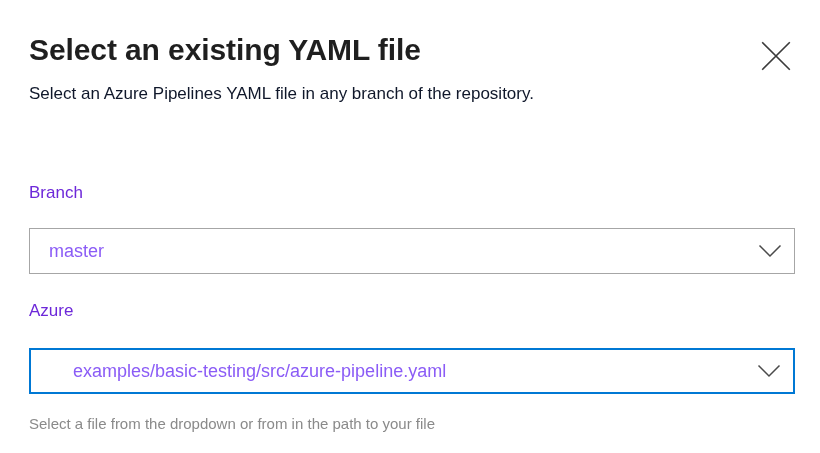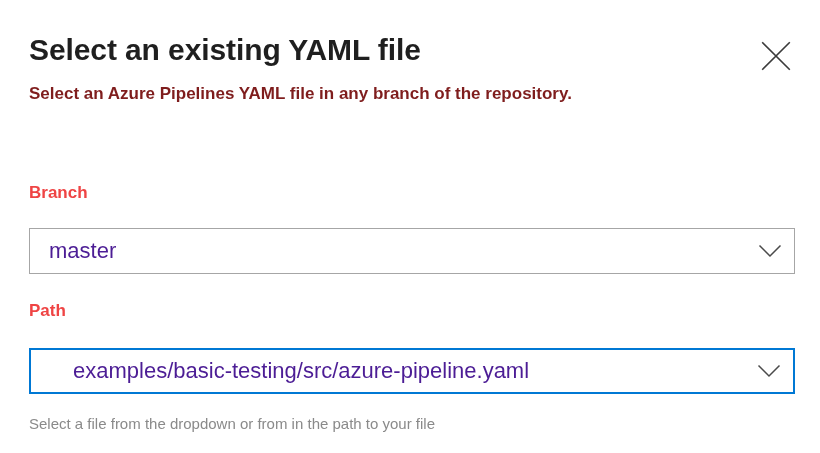--- a/index.html
+++ b/index.html
@@ -34,23 +34,23 @@
     letter-spacing: -0.1px;
     white-space: nowrap;
   }
 
   .dialog-subtitle {
     position: absolute;
     left: 29px;
     top: 78px;
     width: 610px;
     font-size: 17px;
-    font-weight: 700;
+    font-weight: 400;
     line-height: 31px;
-    color: #7f1d1d;
+    color: #0f172a;
   }
 
   .close-button {
     position: absolute;
     left: 752px;
     top: 32px;
     width: 48px;
     height: 48px;
     display: flex;
     align-items: center;
@@ -60,23 +60,23 @@
     border: 0;
     padding: 0;
   }
   .close-button svg { display: block; }
 
   
   .field-label {
     position: absolute;
     left: 29px;
     font-size: 17px;
-    font-weight: 700;
+    font-weight: 400;
     line-height: 22px;
-    color: #ef4444;
+    color: #6d28d9;
   }
   .label-branch { top: 182px; }
   .label-path   { top: 300px; }
 
   .combo {
     position: absolute;
     left: 29px;
     width: 766px;
     height: 46px;
     box-sizing: border-box;
@@ -90,23 +90,23 @@
   }
   .combo-path {
     top: 348px;
     border: 2px solid #0078d4;
     padding-left: 24px;
   }
 
   .combo-value {
     flex: 1 1 auto;
     padding-left: 19px;
-    font-size: 22px;
+    font-size: 18px;
     line-height: 24px;
-    color: #4c1d95;
+    color: #8b5cf6;
     white-space: nowrap;
     overflow: hidden;
     text-overflow: ellipsis;
   }
   .combo-path .combo-value { padding-left: 18px; }
 
   .combo-chevron {
     flex: 0 0 auto;
     width: 48px;
     height: 100%;
@@ -147,21 +147,21 @@
 
   <div class="combo combo-branch">
     <div class="combo-value">master</div>
     <div class="combo-chevron">
       <svg width="24" height="14" viewBox="0 0 24 14" aria-hidden="true">
         <path d="M1.5 1.5 L12 12 L22.5 1.5" stroke="#4a4a4a" stroke-width="1.5" fill="none"></path>
       </svg>
     </div>
   </div>
 
-  <div class="field-label label-path">Path</div>
+  <div class="field-label label-path">Azure</div>
 
   <div class="combo combo-path">
     <div class="combo-value">examples/basic-testing/src/azure-pipeline.yaml</div>
     <div class="combo-chevron">
       <svg width="24" height="14" viewBox="0 0 24 14" aria-hidden="true">
         <path d="M1.5 1.5 L12 12 L22.5 1.5" stroke="#4a4a4a" stroke-width="1.5" fill="none"></path>
       </svg>
     </div>
   </div>
 

